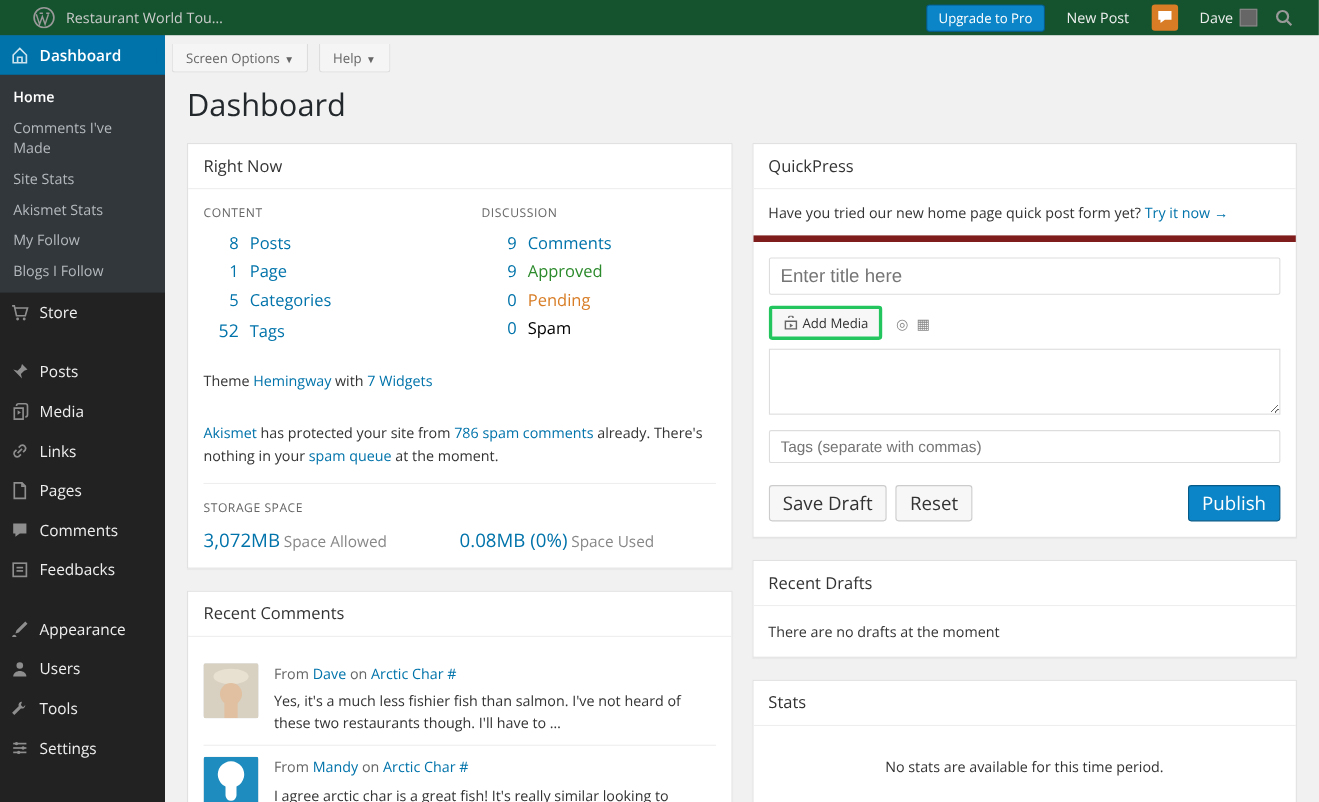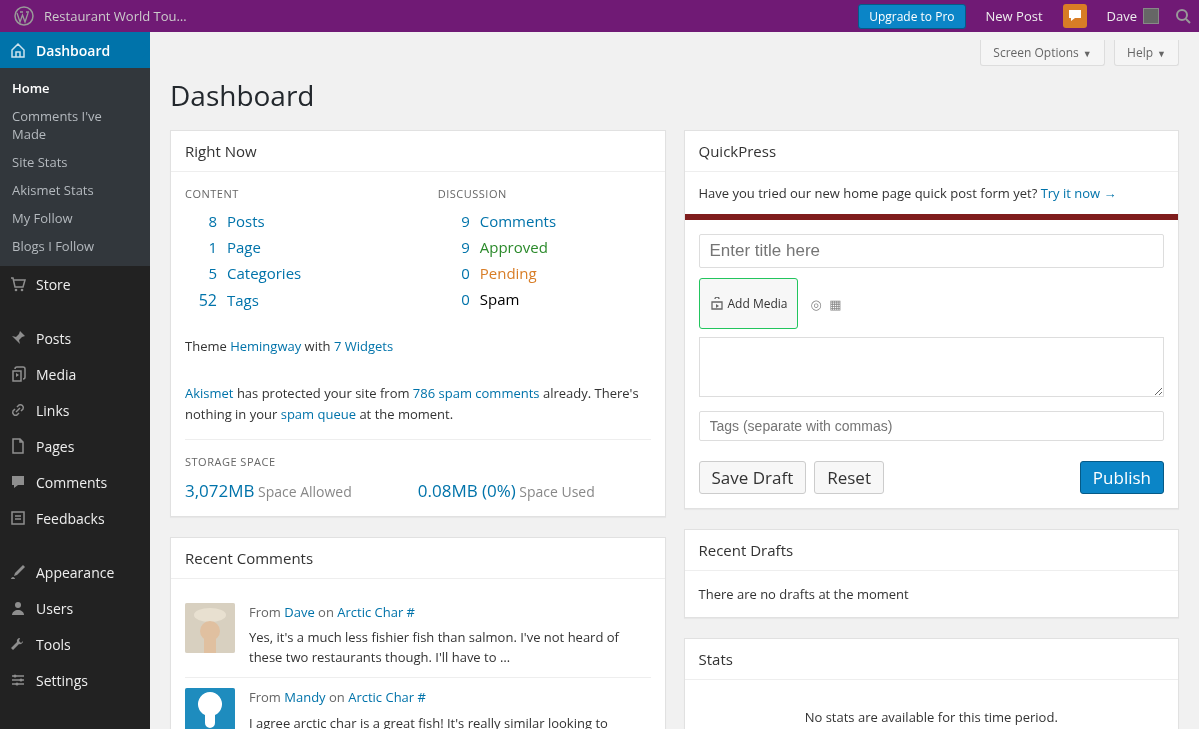--- a/index.html
+++ b/index.html
@@ -1,19 +1,19 @@
 <!DOCTYPE html>
 <html><head>
 <meta charset="utf-8">
 <style>
 * { margin:0; padding:0; box-sizing:border-box; }
 body { font-family:"Open Sans",-apple-system,BlinkMacSystemFont,"Segoe UI",sans-serif; font-size:13px; color:#333; background:#f1f1f1; }
 
 
-#adminbar { background:#701a75; color:#ccc; height:32px; display:flex; align-items:center; padding:0 8px; position:relative; }
+#adminbar { background:#14532d; color:#ccc; height:32px; display:flex; align-items:center; padding:0 24px; position:relative; }
 #adminbar .wp-logo { width:32px; height:32px; display:flex; align-items:center; justify-content:center; cursor:pointer; }
 #adminbar .site-title { color:#ccc; margin-left:4px; font-size:13px; cursor:pointer; }
 #adminbar .spacer { flex:1; }
 #adminbar .upgrade { background:#0b85c7; color:#fff; padding:3px 10px; border-radius:3px; font-size:12px; font-weight:400; cursor:pointer; border:1px solid #055a87; }
 #adminbar .right-item { color:#eee; margin-left:20px; font-size:13px; cursor:pointer; display:flex; align-items:center; }
 #adminbar .notif { background:#d87d26; width:24px; height:24px; border-radius:3px; display:flex; align-items:center; justify-content:center; margin-left:20px; cursor:pointer; }
 #adminbar .avatar-small { width:16px; height:16px; background:#666; margin-left:6px; border:1px solid #888; }
 #adminbar .search-ico { margin-left:16px; cursor:pointer; }
 
 
@@ -23,21 +23,21 @@
 #adminmenu .menu-top.current { background:#0073aa; color:#fff; font-weight:600; position:relative; }
 #adminmenu .menu-top.current::after { content:""; position:absolute; right:-8px; top:50%; margin-top:-8px; border:8px solid transparent; border-left-color:#0073aa; }
 #adminmenu .menu-icon { width:20px; height:20px; margin-right:8px; display:flex; align-items:center; justify-content:center; opacity:.8; }
 #adminmenu .submenu { background:#32373c; padding:6px 0; }
 #adminmenu .submenu a { display:block; padding:5px 12px; color:#b4b9be; font-size:13px; cursor:pointer; }
 #adminmenu .submenu a.current { color:#fff; font-weight:600; }
 #adminmenu .separator { height:18px; }
 #adminmenu .collapse { display:flex; align-items:center; padding:10px 8px; color:#888; cursor:pointer; font-size:13px; }
 
 #content { flex:1; padding:0; background:#f1f1f1; overflow:hidden; }
-.topright { text-align:right; padding:8px 20px 0 0; }
+.topright { padding:8px 20px 0 0; }
 .screen-btn { display:inline-block; background:#f5f5f5; border:1px solid #ddd; border-top:none; padding:4px 12px; font-size:12px; color:#666; cursor:pointer; margin-left:6px; border-radius:0 0 3px 3px; }
 .screen-btn .tri { font-size:9px; margin-left:4px; }
 
 h1.pagetitle { font-size:28px; font-weight:400; color:#23282d; padding:10px 20px 16px; }
 
 .cols { display:flex; gap:18px; padding:0 20px 20px; align-items:flex-start; }
 .col { flex:1; min-width:0; }
 
 .postbox { background:#fff; border:1px solid #e1e1e1; margin-bottom:20px; box-shadow:0 1px 1px rgba(0,0,0,.04); }
 .postbox h3 { font-size:15px; font-weight:400; padding:10px 14px; border-bottom:1px solid #eee; cursor:move; }
@@ -74,21 +74,21 @@
 .rc-meta a { color:#0073aa; cursor:pointer; }
 .rc-text { margin-top:6px; color:#333; }
 
 
 .qp-prompt { padding:12px 14px; border-bottom:6px solid #7f1d1d; }
 .qp-prompt a { color:#0073aa; cursor:pointer; }
 .qp-body { padding:14px; }
 .qp-body input[type=text] { width:100%; padding:6px 10px; border:1px solid #ddd; font-size:17px; color:#888; margin-bottom:10px; border-radius:2px; }
 .qp-body input.tags { font-size:14px; }
 .qp-media-row { display:flex; align-items:center; gap:8px; margin-bottom:8px; }
-.qp-media-btn { border:1px solid #22c55e; background:#f7f7f7; padding:16px 10px; border-radius:3px; cursor:pointer; font-size:12px; display:flex; align-items:center; gap:4px; }
+.qp-media-btn { border:3px solid #22c55e; background:#f7f7f7; padding:4px 10px; border-radius:3px; cursor:pointer; font-size:12px; display:flex; align-items:center; gap:4px; }
 .qp-media-icons span { margin-left:4px; cursor:pointer; color:#888; }
 .qp-textarea { width:100%; height:60px; border:1px solid #ddd; resize:both; margin-bottom:10px; }
 .qp-buttons { display:flex; align-items:center; }
 .qp-buttons .btn { border:1px solid #ccc; background:#f7f7f7; padding:4px 12px; border-radius:3px; cursor:pointer; font-size:17px; margin-right:8px; }
 .qp-buttons .primary { background:#0b85c7; border-color:#055a87; color:#fff; margin-left:auto; margin-right:0; }
 
 .nodraft, .nostats { padding:14px; color:#333; }
 .nostats { text-align:center; padding:28px 14px; }
 
 svg { display:block; }

